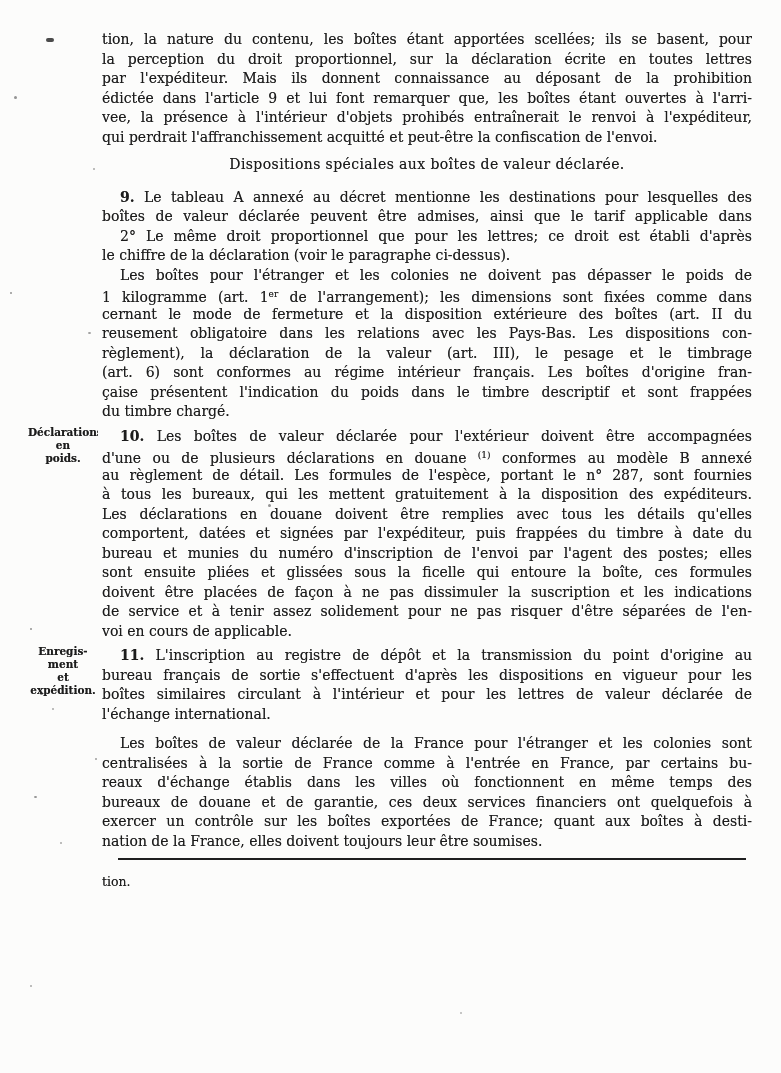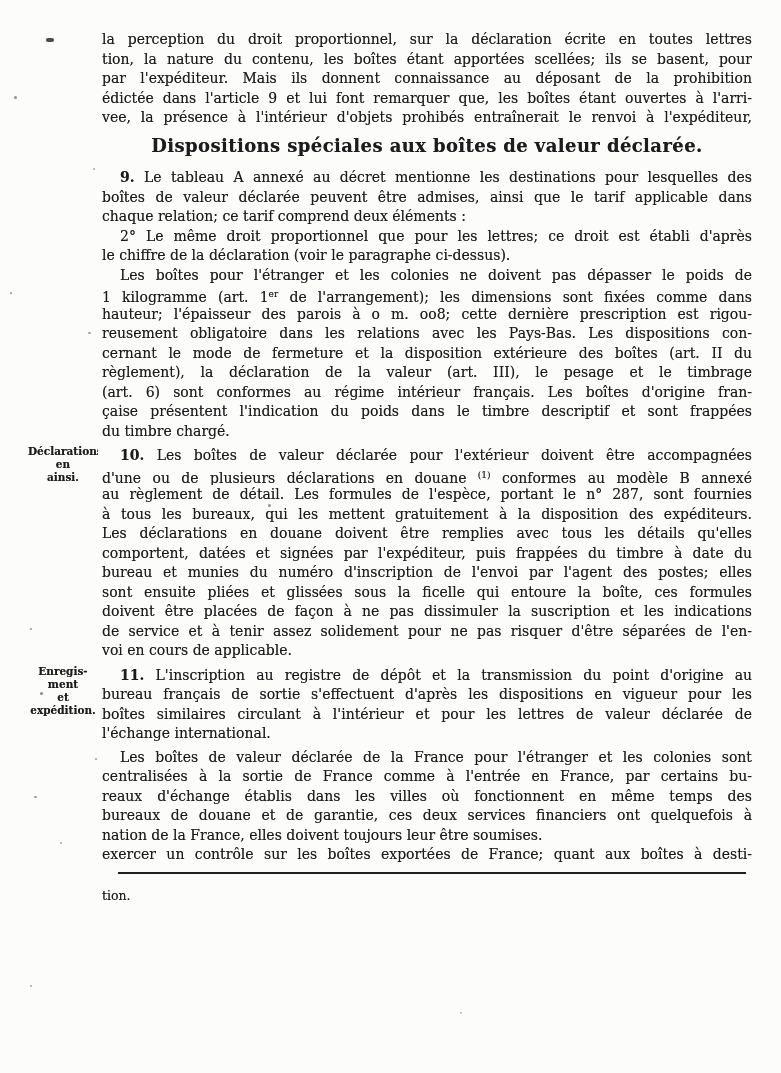--- a/index.html
+++ b/index.html
@@ -19,27 +19,27 @@
     line-height:19.5px;
     text-shadow:0 0 0.5px rgba(20,20,20,0.55);
   }
   .ln { text-align:justify; text-align-last:justify; height:19.5px; overflow:hidden; }
   .ln.last { text-align-last:left; }
   .ind { text-indent:18px; }
   .b  { font-weight:bold; }
   .it { }
   .sup { font-size:9px; vertical-align:5px; }
   .heading {
-    font-weight:bold; text-align:center; text-align-last:center;
-    font-size:18px; letter-spacing:0.4px;
+    font-weight:normal; text-align:center; text-align-last:center;
+    font-size:14px; letter-spacing:0.4px;
     margin:8px 0 13px 0; height:19.5px;
   }
   .pblock { position:relative; }
   .mt5 { margin-top:5px; }
-  .mt2 { margin-top:4px; }
+  .mt2 { margin-top:10px; }
   .mnote {
     position:absolute; left:-74px; top:-1px; width:70px;
     font-size:10.5px; line-height:13px; font-weight:bold;
   }
   .mnote .ln { height:13px; text-align:center; text-align-last:center; }
   .rule {
     width:628px; height:0;
     margin:7px 0 13px 16px;
     border:none; border-top:2.5px solid #1f1f1f;
   }
@@ -48,64 +48,63 @@
   .footnote .ind { text-indent:16px; }
   .footnote .sup { font-size:8px; vertical-align:4px; }
   .speck { position:absolute; background:#2b2b2b; border-radius:50%; }
 </style>
 </head>
 <body>
 
 <div class="column">
 
   <div class="pblock">
+    <div class="ln">tion, la nature du contenu, les boîtes étant apportées scellées; ils se basent, pour</div>
     <div class="ln">la perception du droit proportionnel, sur la déclaration écrite en toutes lettres</div>
-    <div class="ln">tion, la nature du contenu, les boîtes étant apportées scellées; ils se basent, pour</div>
     <div class="ln">par l'expéditeur. Mais ils donnent connaissance au déposant de la prohibition</div>
     <div class="ln">
       <span>édictée dans l'article 9 et lui font remarquer que, </span><span class="it">les boîtes étant ouvertes à l'arri-</span>
     </div>
     <div class="ln it">vee, la présence à l'intérieur d'objets prohibés entraînerait le renvoi à l'expéditeur,</div>
+    <div class="ln it last">qui perdrait l'affranchissement acquitté et peut-être la confiscation de l'envoi.</div>
   </div>
 
   <div class="heading">Dispositions spéciales aux boîtes de valeur déclarée.</div>
 
   <div class="pblock">
     <div class="ln ind">
       <span class="b">9.</span><span> Le tableau A annexé au décret mentionne les destinations pour lesquelles des</span>
     </div>
     <div class="ln">boîtes de valeur déclarée peuvent être admises, ainsi que le tarif applicable dans</div>
-    <div class="ln last">chaque relation; ce tarif comprend deux éléments :</div>
   </div>
 
 
   <div class="pblock">
     <div class="ln ind">2° Le même droit proportionnel que pour les lettres; ce droit est établi d'après</div>
     <div class="ln last">le chiffre de la déclaration (voir le paragraphe ci-dessus).</div>
   </div>
 
   <div class="pblock">
     <div class="ln ind">Les boîtes pour l'étranger et les colonies ne doivent pas dépasser le poids de</div>
     <div class="ln">
       <span>1 kilogramme (art. 1</span><span class="sup">er</span><span> de l'arrangement); les dimensions sont fixées comme dans</span>
     </div>
-    <div class="ln">hauteur; l'épaisseur des parois à o m. oo8; cette dernière prescription est rigou-</div>
+    <div class="ln">cernant le mode de fermeture et la disposition extérieure des boîtes (art. II du</div>
     <div class="ln">reusement obligatoire dans les relations avec les Pays-Bas. Les dispositions con-</div>
-    <div class="ln">cernant le mode de fermeture et la disposition extérieure des boîtes (art. II du</div>
     <div class="ln">règlement), la déclaration de la valeur (art. III), le pesage et le timbrage</div>
     <div class="ln">(art. 6) sont conformes au régime intérieur français. Les boîtes d'origine fran-</div>
     <div class="ln">çaise présentent l'indication du poids dans le timbre descriptif et sont frappées</div>
     <div class="ln last">du timbre chargé.</div>
   </div>
 
   <div class="pblock mt5">
     <div class="mnote">
       <div class="ln">Déclarations</div>
       <div class="ln">en</div>
-      <div class="ln">ainsi.</div>
+      <div class="ln">poids.</div>
     </div>
     <div class="ln ind">
       <span class="b">10.</span><span> Les boîtes de valeur déclarée pour l'extérieur doivent être accompagnées</span>
     </div>
     <div class="ln">
       <span>d'une ou de plusieurs déclarations en douane </span><span class="sup">(1)</span><span> conformes au modèle B annexé</span>
     </div>
     <div class="ln">au règlement de détail. Les formules de l'espèce, portant le n° 287, sont fournies</div>
     <div class="ln">à tous les bureaux, qui les mettent gratuitement à la disposition des expéditeurs.</div>
     <div class="ln">Les déclarations en douane doivent être remplies avec tous les détails qu'elles</div>
@@ -130,24 +129,24 @@
     <div class="ln">bureau français de sortie s'effectuent d'après les dispositions en vigueur pour les</div>
     <div class="ln">boîtes similaires circulant à l'intérieur et pour les lettres de valeur déclarée de</div>
     <div class="ln last">l'échange international.</div>
   </div>
 
   <div class="pblock mt2">
     <div class="ln ind">Les boîtes de valeur déclarée de la France pour l'étranger et les colonies sont</div>
     <div class="ln">centralisées à la sortie de France comme à l'entrée en France, par certains bu-</div>
     <div class="ln">reaux d'échange établis dans les villes où fonctionnent en même temps des</div>
     <div class="ln">bureaux de douane et de garantie, ces deux services financiers ont quelquefois à</div>
+    <div class="ln">exercer un contrôle sur les boîtes exportées de France; quant aux boîtes à desti-</div>
     <div class="ln last">
       <span>nation de la France, elles doivent </span><span class="it">toujours</span><span> leur être soumises.</span>
     </div>
-    <div class="ln">exercer un contrôle sur les boîtes exportées de France; quant aux boîtes à desti-</div>
   </div>
 
   <hr class="rule">
 
   <div class="pblock footnote">
     <div class="ln last">tion.</div>
   </div>
 
 </div>
 

